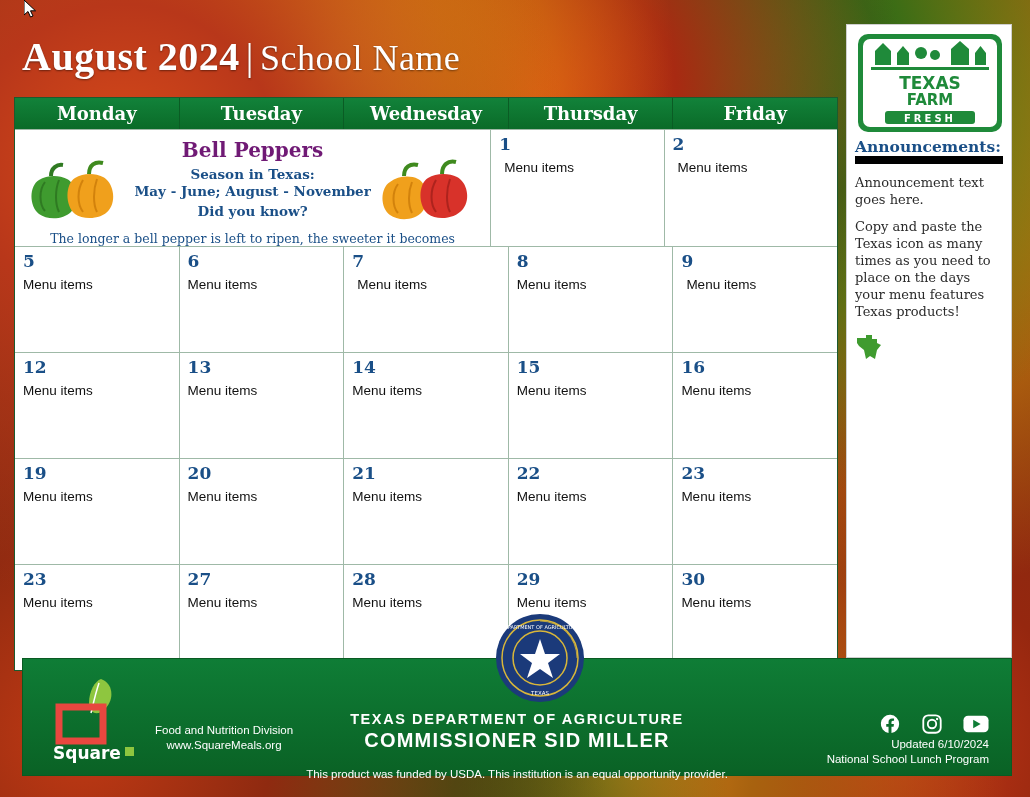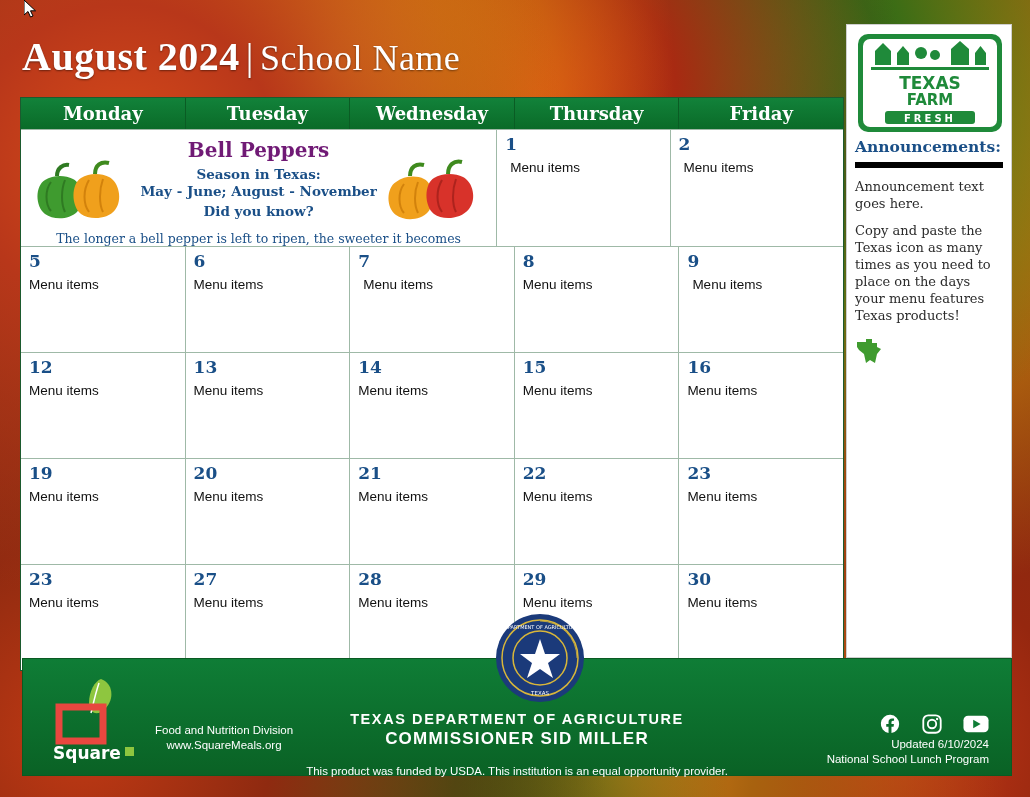--- a/index.html
+++ b/index.html
@@ -67,21 +67,21 @@
     padding: 0 6px;
   }
   .header-title .school {
     font-weight: normal;
     font-size: 36px;
   }
 
   
   .calendar {
     position: absolute;
-    left: 20px;
+    left: 14px;
     top: 97px;
     width: 822px;
     background: #ffffff;
     border: 1px solid #1c5a2e;
   }
   .dow-row {
     display: flex;
     background: #0b7a2f;
     background: linear-gradient(#12823a, #0a6b28);
     height: 31px;
@@ -200,22 +200,22 @@
     height: 104px;
     margin: 0 auto;
     display: block;
   }
   .announce h3 {
     margin: 2px 0 0 0;
     font-family: "DejaVu Serif", serif;
     font-size: 15.5px;
     color: #1a4f87;
     font-weight: bold;
-    border-bottom: 6px solid #000000;
-    padding-bottom: 6px;
+    border-bottom: 8px solid #000000;
+    padding-bottom: 0;
   }
   .announce p {
     font-family: "DejaVu Serif", serif;
     font-size: 13px;
     color: #2b2b2b;
     line-height: 17px;
     margin: 10px 0 0 0;
   }
   .tx-icon {
     margin-top: 14px;
@@ -248,21 +248,21 @@
     top: 52px;
     text-align: center;
     color: #ffffff;
   }
   .footer-center .dept {
     font-size: 14.5px;
     font-weight: bold;
     letter-spacing: 1.6px;
   }
   .footer-center .comm {
-    font-size: 17px;
+    font-size: 20px;
     font-weight: bold;
     letter-spacing: 1.2px;
     margin-top: 2px;
   }
   .footer-center .fund {
     font-size: 11.5px;
     margin-top: 16px;
   }
   .sq-logo {
     position: absolute;

